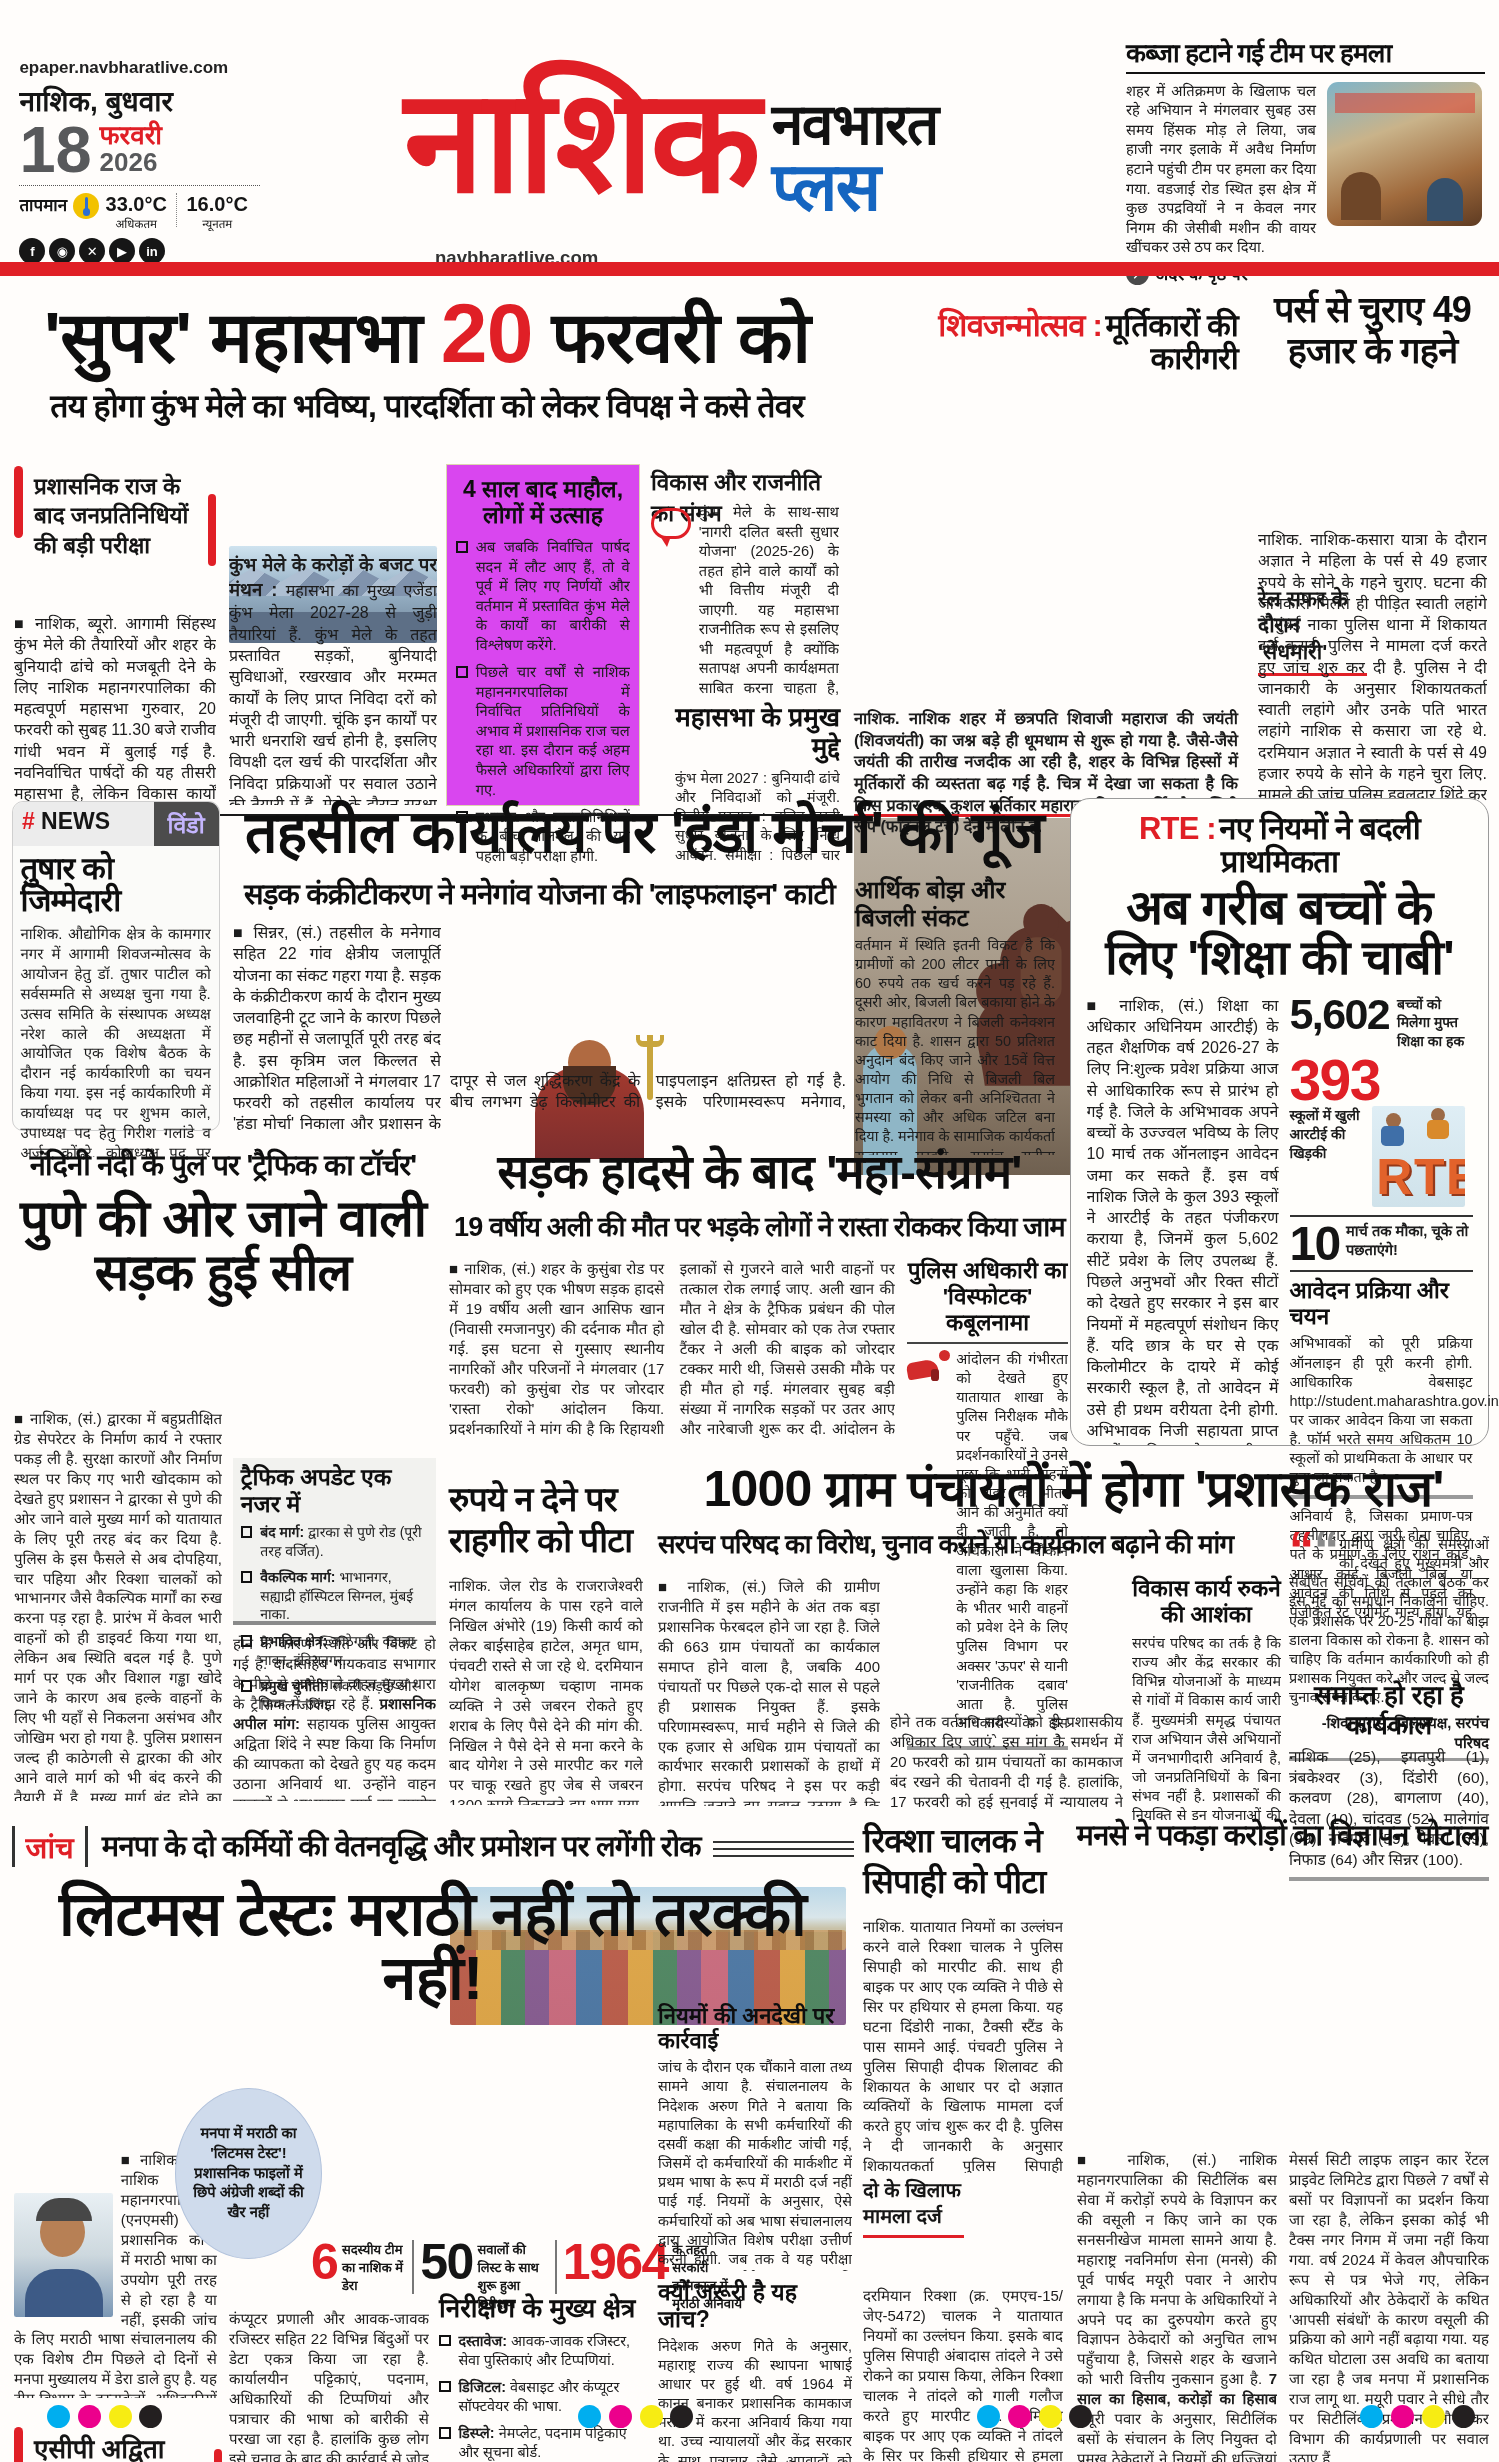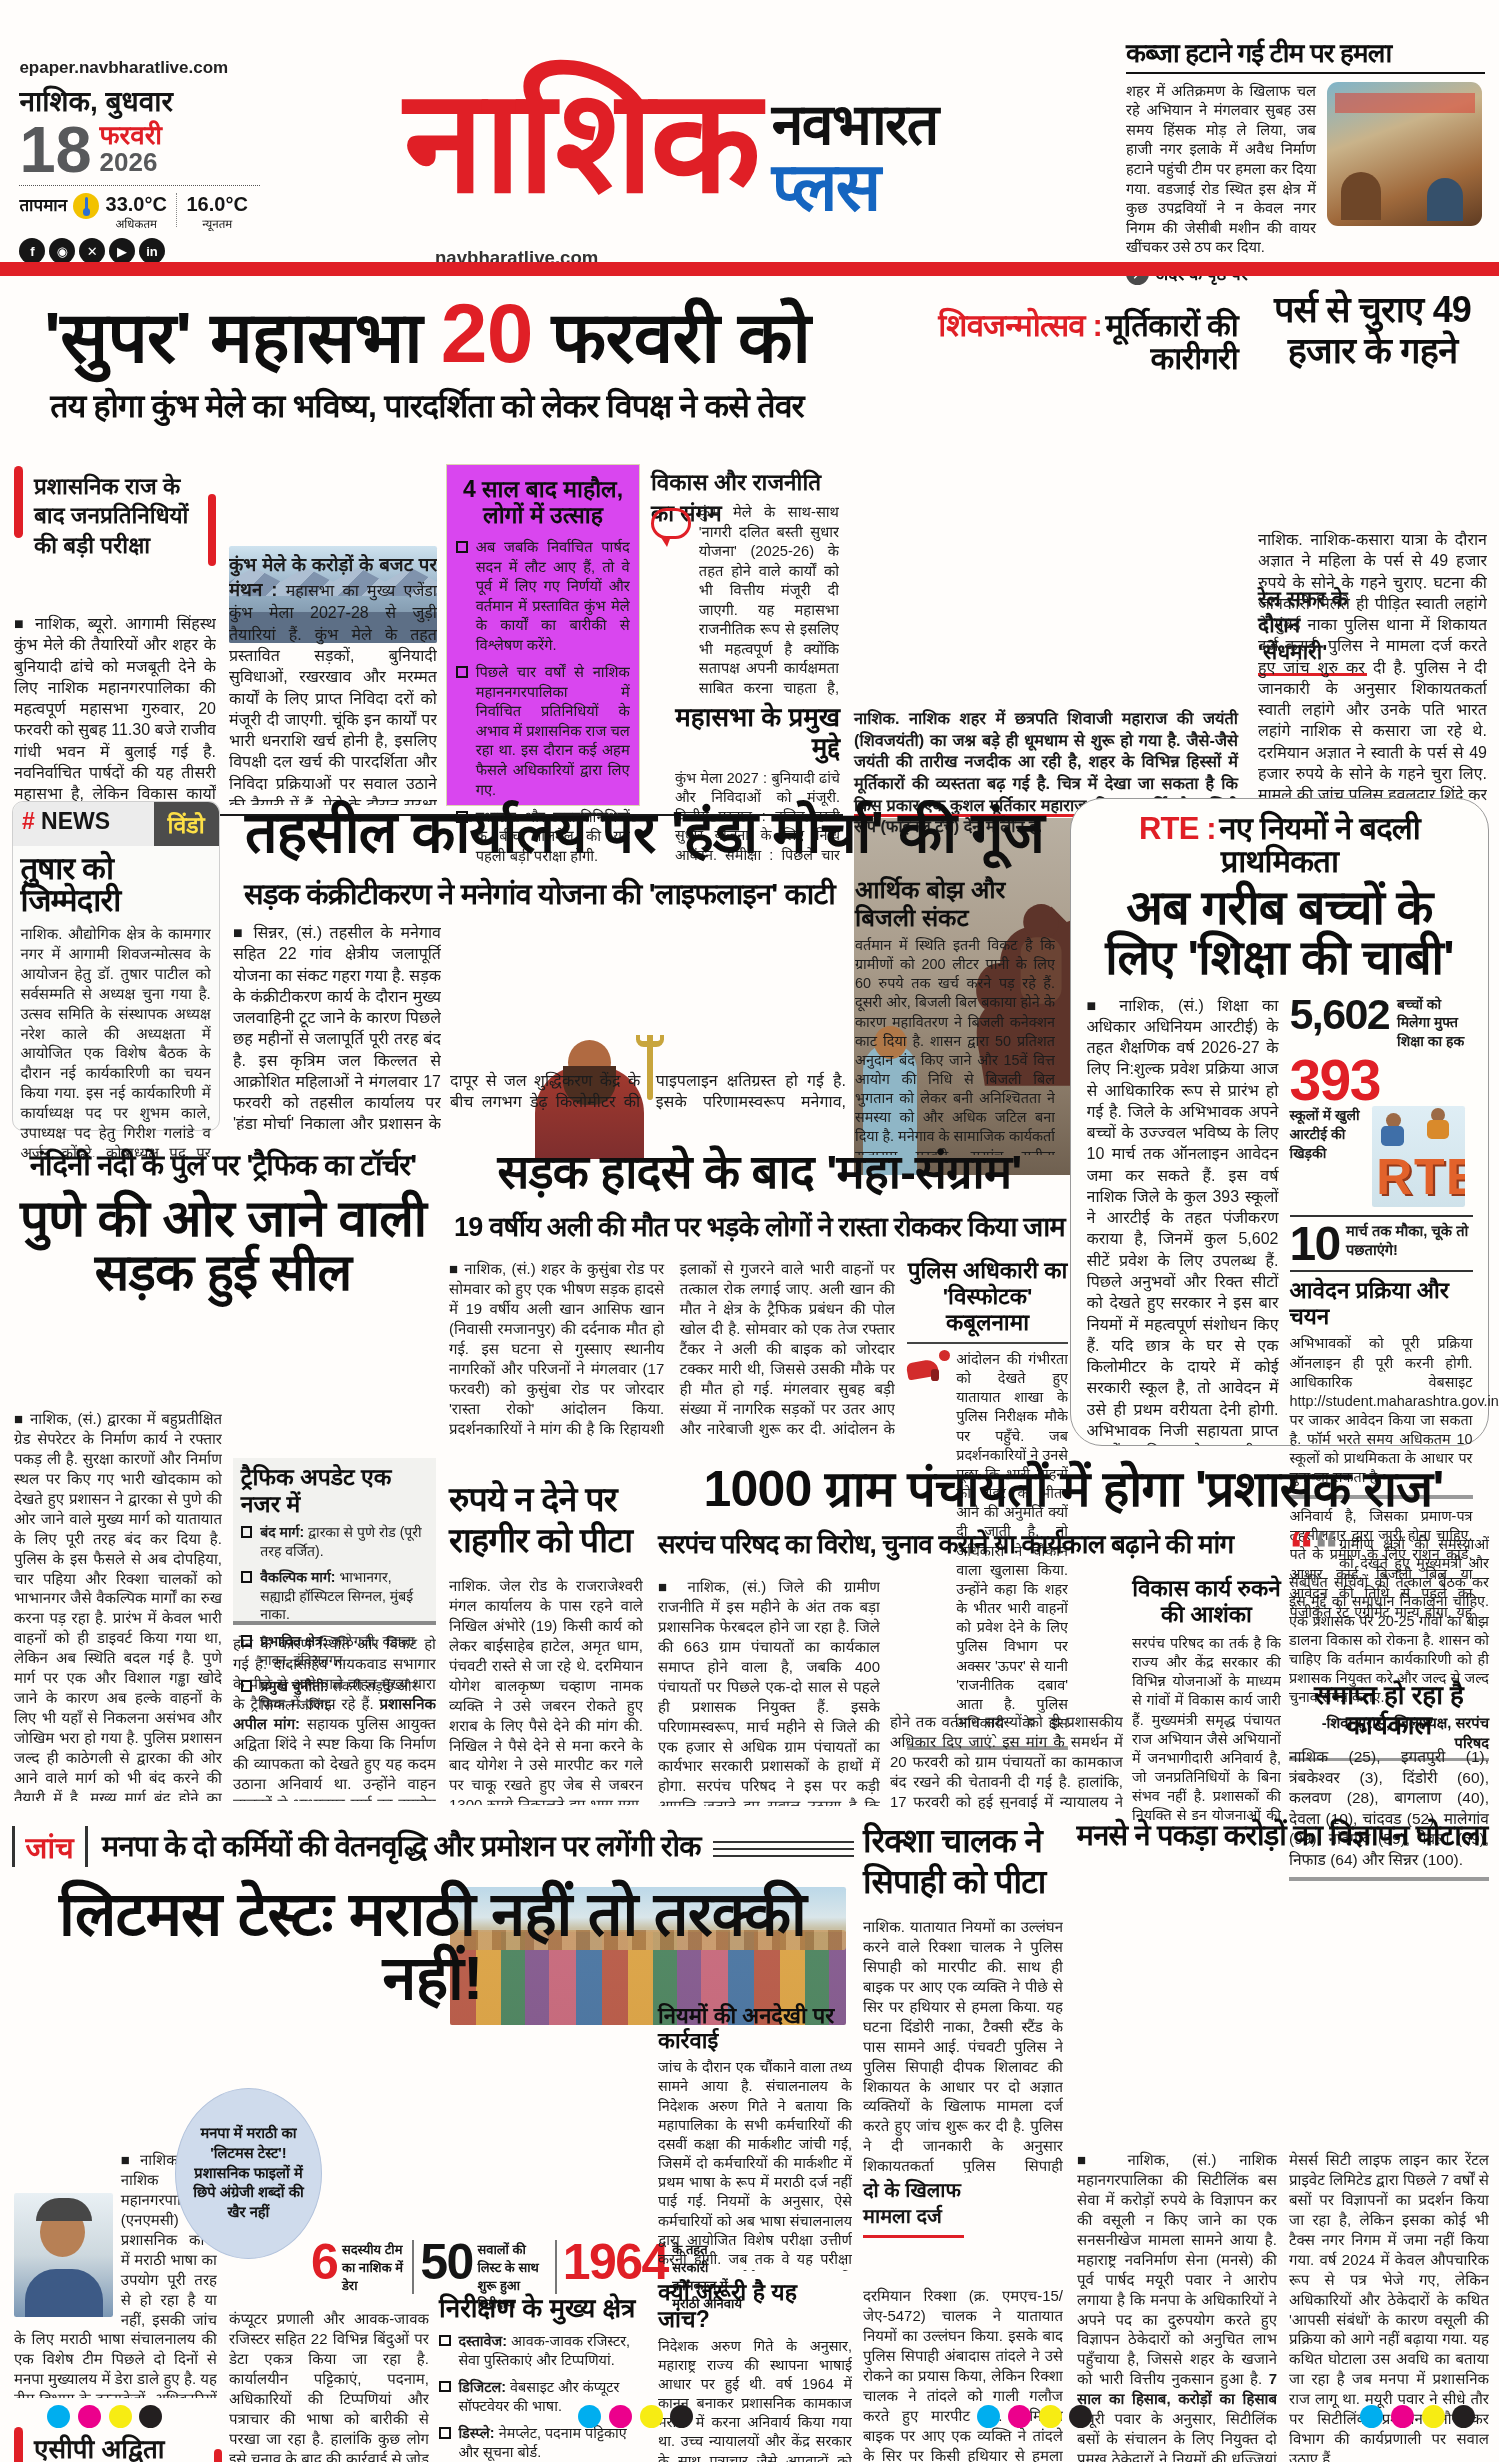--- a/index.html
+++ b/index.html
@@ -180,40 +180,40 @@
     <div style="position:absolute;right:23px;bottom:7.8px;width:54px;height:47px;background:#3f6fa8;border-radius:7.8px;"></div>
   </div>
   <div class="abs" style="left:1258px; top:586px; width:109px;">
     <div class="pull" style="font-size:21px; line-height:1.25; padding-bottom:7.8px;">रेल सफर के दौरान 'सेंधमारी'</div>
   </div>
   <div class="abs body-txt jt" style="left:1258px; top:529px; width:229px; height:279px; overflow:hidden; padding-left:0; font-size:16px; shape-outside:inset(54px 124px 93px 0);">नाशिक. नाशिक-कसारा यात्रा के दौरान अज्ञात ने महिला के पर्स से 49 हजार रुपये के सोने के गहने चुराए. घटना की जानकारी मिलते ही पीड़ित स्वाती लहांगे ने मुंबई नाका पुलिस थाना में शिकायत दर्ज कराई. पुलिस ने मामला दर्ज करते हुए जांच शुरु कर दी है. पुलिस ने दी जानकारी के अनुसार शिकायतकर्ता स्वाती लहांगे और उनके पति भारत लहांगे नाशिक से कसारा जा रहे थे. दरमियान अज्ञात ने स्वाती के पर्स से 49 हजार रुपये के सोने के गहने चुरा लिए. मामले की जांच पुलिस हवलदार शिंदे कर रहे है.</div>
 
   <div class="abs" style="left:11.6px; top:801px; width:208px; height:330px; background:#fbfbf9; border:0.8px solid #cfcfcf; border-radius:11px; padding:0 7.8px;">
     <div style="display:flex; margin:0 -7.8px;">
       <div style="flex:1; background:#ececec; border-radius:11px 0 0 0; padding:6.2px 9.3px; font-size:23px; font-weight:800;"><span class="red">#</span> <span>NEWS</span></div>
-      <div style="background:#4c4c4c; color:#fde047; border-radius:0 11px 0 0; padding:6.2px 14px; font-size:23px; font-weight:800;">विंडो</div>
+      <div style="background:#4c4c4c; color:#c4b5fd; border-radius:0 11px 0 0; padding:6.2px 14px; font-size:23px; font-weight:800;">विंडो</div>
     </div>
     <div class="hl" style="font-size:31px; margin-top:6.2px;">तुषार को जिम्मेदारी</div>
     <div class="body-txt jt" style="font-size:15px; margin-top:6.2px; height:233px; overflow:hidden;">नाशिक. औद्योगिक क्षेत्र के कामगार नगर में आगामी शिवजन्मोत्सव के आयोजन हेतु डॉ. तुषार पाटील को सर्वसम्मति से अध्यक्ष चुना गया है. उत्सव समिति के संस्थापक अध्यक्ष नरेश काले की अध्यक्षता में आयोजित एक विशेष बैठक के दौरान नई कार्यकारिणी का चयन किया गया. इस नई कार्यकारिणी में कार्याध्यक्ष पद पर शुभम काले, उपाध्यक्ष पद हेतु गिरीश गलांडे व अर्जुन कोंढरे, कोषाध्यक्ष पद पर अक्षय भोसले व प्रसाद खांडवाले तथा सचिव के रूप में गौरव काले व विवेक देवरे की नियुक्ति की गई है.</div>
   </div>
 
   <div class="abs hl" style="left:233px; top:803px; width:823px; font-size:57px; text-align:center;">तहसील कार्यालय पर 'हंडा मोर्चा' की गूंज</div>
   <div class="abs hl" style="left:233px; top:879px; width:613px; font-size:29px; text-align:center;">सड़क कंक्रीटीकरण ने मनेगांव योजना की 'लाइफलाइन' काटी</div>
   <div class="abs body-txt jt" style="left:233px; top:922px; width:208px; height:208px; overflow:hidden;">■ सिन्नर, (सं.) तहसील के मनेगाव सहित 22 गांव क्षेत्रीय जलापूर्ति योजना का संकट गहरा गया है. सड़क के कंक्रीटीकरण कार्य के दौरान मुख्य जलवाहिनी टूट जाने के कारण पिछले छह महीनों से जलापूर्ति पूरी तरह बंद है. इस कृत्रिम जल किल्लत से आक्रोशित महिलाओं ने मंगलवार 17 फरवरी को तहसील कार्यालय पर 'हंडा मोर्चा' निकाला और प्रशासन के खिलाफ तीव्र नाराजगी व्यक्त की. लासलगांव-विंचूर-घोटी मार्ग पर चल रहे कंक्रीटीकरण के काम के दौरान</div>
   <div class="abs photo" style="left:450px; top:922px; width:396px; height:138px; background:linear-gradient(180deg,#bcd8e8 0%,#d9e6ea 22%,#c9c2a8 30%,#b7a98c 100%);">
     <div style="position:absolute;left:0;bottom:0;width:100%;height:93px;background:repeating-linear-gradient(90deg,#b8503f 0 26px,#e0a23c 26px 51px,#3f7f5a 51px 75px,#7d4f8f 75px 99px,#c9607a 99px 126px,#3c6ea5 126px 152px);opacity:0.85;"></div>
     <div style="position:absolute;left:0;bottom:75px;width:100%;height:20px;background:repeating-linear-gradient(90deg,#caa26e 0 14px,#a97b4a 14px 28px);border-radius:3.1px;opacity:0.9;"></div>
   </div>
   <div class="abs body-txt jt cols2" style="left:450px; top:1070px; width:396px; height:62px; overflow:hidden;">दापूर से जल शुद्धिकरण केंद्र के बीच लगभग डेढ़ किलोमीटर की पाइपलाइन क्षतिग्रस्त हो गई है. इसके परिणामस्वरूप मनेगाव, धोंडवीरनगर, रामनगर, पाटोले, दोडी, गोंदे, भोकणी और अन्य संबंधित गांवों में पानी की सप्लाई ठप पड़ी है.</div>
   <div class="abs" style="left:855px; top:876px; width:200px;">
     <div class="sec-head" style="font-size:24px;">आर्थिक बोझ और बिजली संकट</div>
     <div class="body-txt jt" style="font-size:14.4px; margin-top:4.7px; height:219px; overflow:hidden;">वर्तमान में स्थिति इतनी विकट है कि ग्रामीणों को 200 लीटर पानी के लिए 60 रुपये तक खर्च करने पड़ रहे हैं. दूसरी ओर, बिजली बिल बकाया होने के कारण महावितरण ने बिजली कनेक्शन काट दिया है. शासन द्वारा 50 प्रतिशत अनुदान बंद किए जाने और 15वें वित्त आयोग की निधि से बिजली बिल भुगतान को लेकर बनी अनिश्चितता ने समस्या को और अधिक जटिल बना दिया है. मनेगाव के सामाजिक कार्यकर्ता राजाराम मुरकुटे, सरपंच सुनीता सोनवणे, उपसरपंच भालेराव और पाटोले के सरपंच सुनील सांगळे के नेतृत्व में निकाले गए इस मोर्चे में मनीषा सोनवणे, माधुरी कांडेकर, निकीता शिंदे सहित बड़ी संख्या में ग्रामीण महिलाएं शामिल हुईं.</div>
   </div>
 
-  <div class="abs" style="left:1070px; top:798px; width:419px; height:648px; border:1.6px solid #9a9a9a; border-radius:32px; padding:14px 15.5px; background:#fffefb;">
+  <div class="abs" style="left:1070px; top:798px; width:419px; height:648px; border:1.6px solid #9a9a9a; border-radius:20px; padding:14px 15.5px; background:#fffefb;">
     <div style="text-align:center;">
       <span class="hl red" style="font-size:31px;">RTE :</span>
       <span class="hl" style="font-size:31px;">नए नियमों ने बदली प्राथमिकता</span>
     </div>
     <div class="hl" style="font-size:48px; text-align:center; margin-top:4.7px;">अब गरीब बच्चों के लिए 'शिक्षा की चाबी'</div>
     <div style="display:flex; margin-top:11px;">
       <div class="body-txt jt" style="width:196px; height:450px; overflow:hidden;">
         <span>■ नाशिक, (सं.) शिक्षा का अधिकार अधिनियम आरटीई) के तहत शैक्षणिक वर्ष 2026-27 के लिए नि:शुल्क प्रवेश प्रक्रिया आज से आधिकारिक रूप से प्रारंभ हो गई है. जिले के अभिभावक अपने बच्चों के उज्ज्वल भविष्य के लिए 10 मार्च तक ऑनलाइन आवेदन जमा कर सकते हैं. इस वर्ष नाशिक जिले के कुल 393 स्कूलों ने आरटीई के तहत पंजीकरण कराया है, जिनमें कुल 5,602 सीटें प्रवेश के लिए उपलब्ध हैं. पिछले अनुभवों और रिक्त सीटों को देखते हुए सरकार ने इस बार नियमों में महत्वपूर्ण संशोधन किए हैं. यदि छात्र के घर से एक किलोमीटर के दायरे में कोई सरकारी स्कूल है, तो आवेदन में उसे ही प्रथम वरीयता देनी होगी. अभिभावक निजी सहायता प्राप्त स्कूलों का विकल्प केवल तभी चुन सकेंगे, जब उनके क्षेत्र में कोई सरकारी स्कूल उपलब्ध न हो.</span>
         
         

